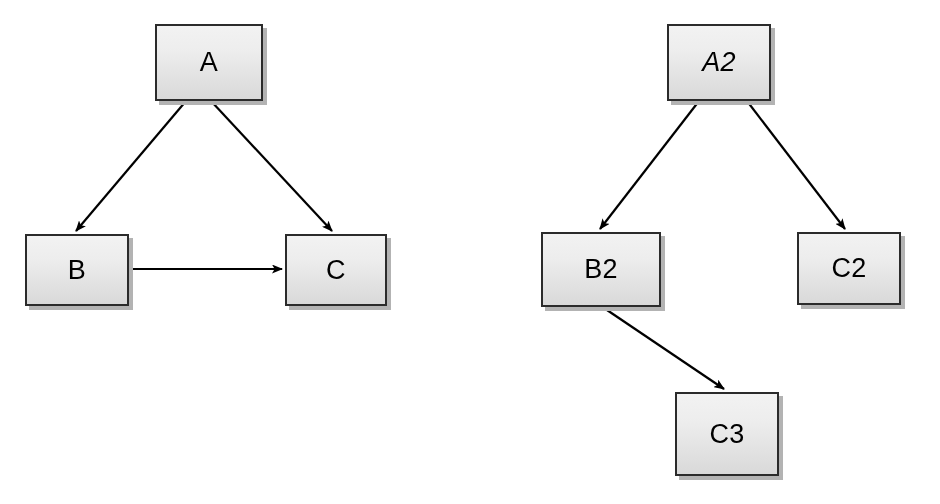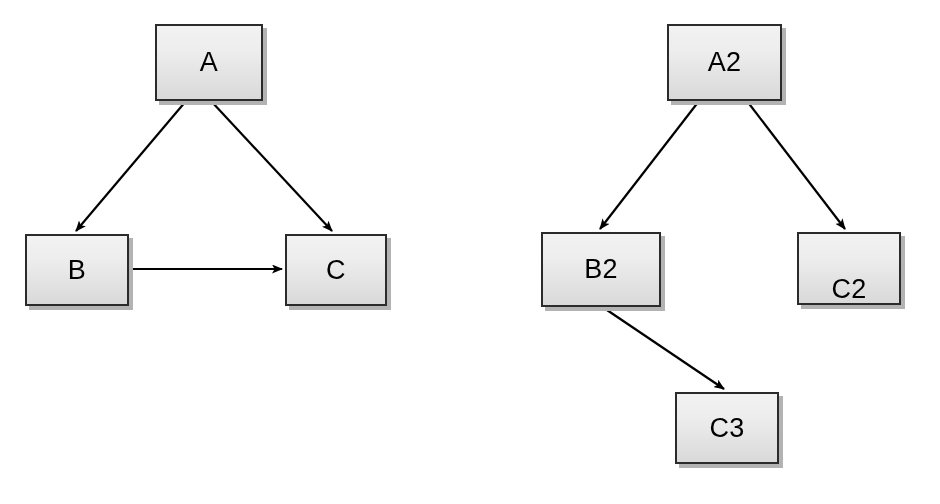--- a/index.html
+++ b/index.html
@@ -71,29 +71,29 @@
   </div>
 
   <div class="node" style="left:25px; top:234px; width:104px; height:72px;">
     <span class="node-label">B</span>
   </div>
 
   <div class="node" style="left:285px; top:234px; width:102px; height:72px;">
     <span class="node-label">C</span>
   </div>
 
-  <div class="node" style="left:667px; top:24px; width:115px; height:77px;">
+  <div class="node" style="left:667px; top:24px; width:104px; height:77px;font-style:italic;">
     <span class="node-label">A2</span>
   </div>
 
   <div class="node" style="left:541px; top:232px; width:120px; height:75px;">
     <span class="node-label">B2</span>
   </div>
 
-  <div class="node" style="left:797px; top:232px; width:104px; height:73px;align-items:flex-end;">
+  <div class="node" style="left:797px; top:232px; width:104px; height:73px;">
     <span class="node-label">C2</span>
   </div>
 
-  <div class="node" style="left:675px; top:392px; width:104px; height:72px;text-align:right;">
+  <div class="node" style="left:675px; top:392px; width:104px; height:84px;text-align:right;">
     <span class="node-label">C3</span>
   </div>
 
 </div>
 
 </body></html>

